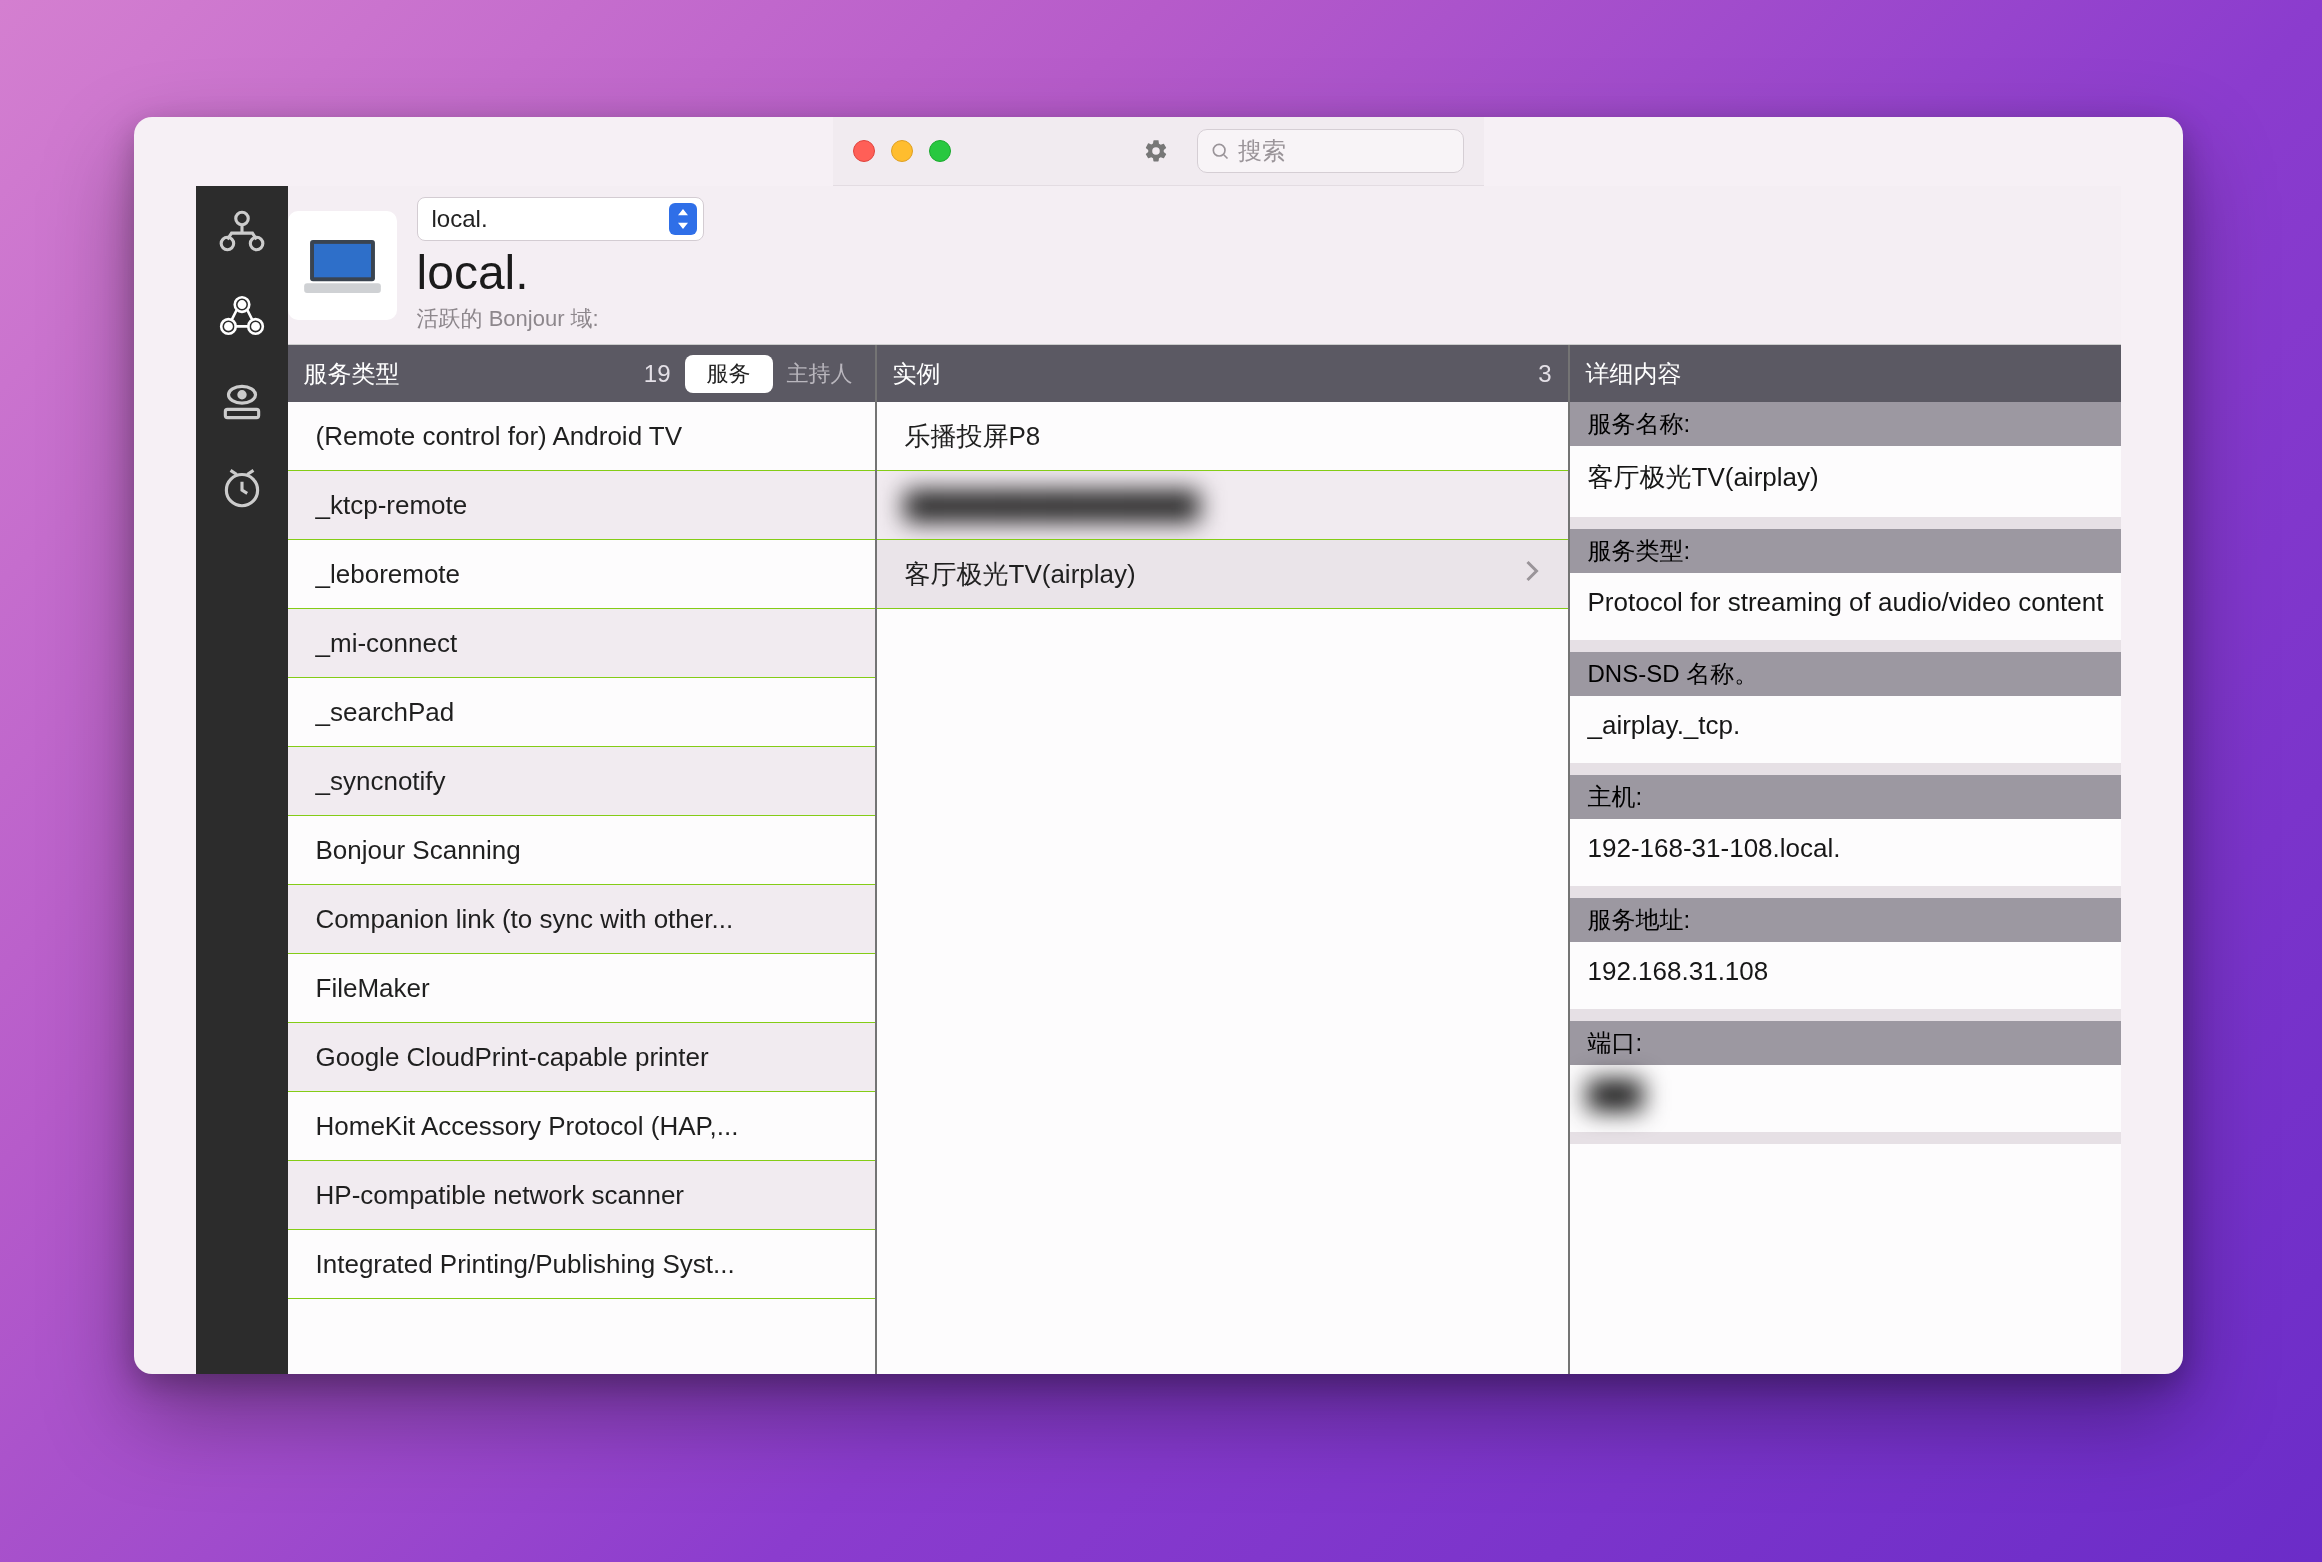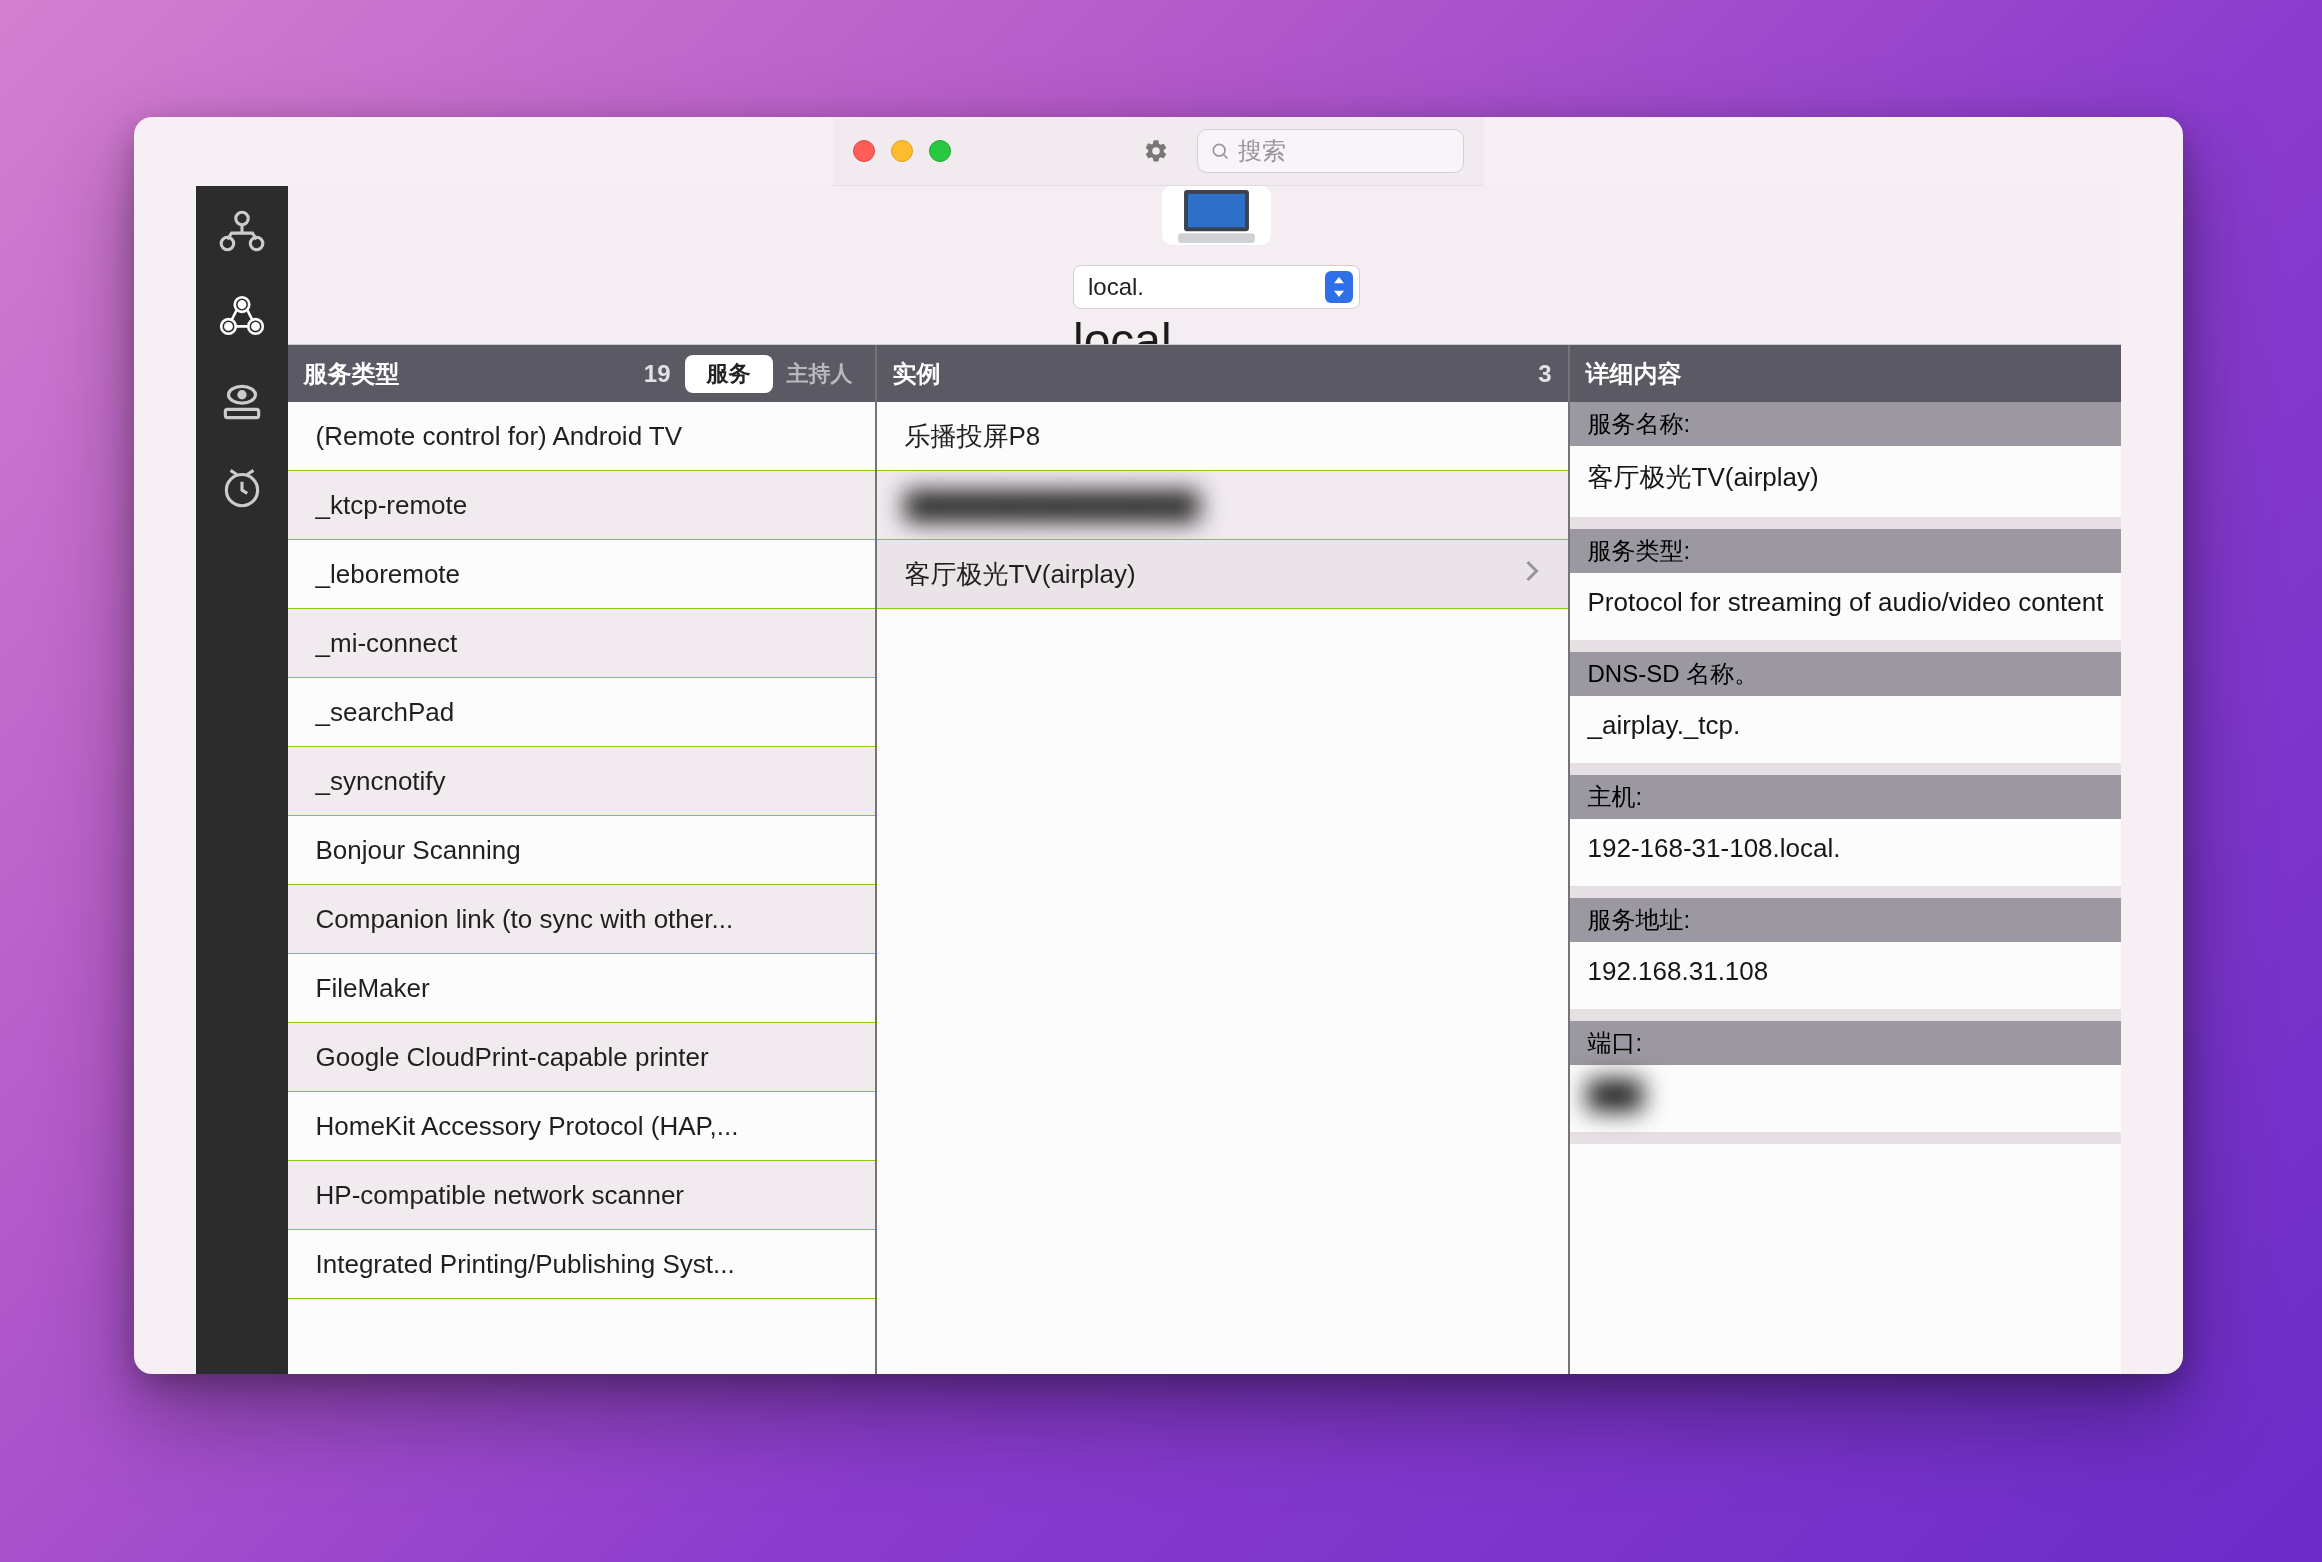--- a/index.html
+++ b/index.html
@@ -65,23 +65,22 @@
       gap:28px;
     }
     .sidebar-item { width:57px; height:57px; display:flex;align-items:center;justify-content:center; color:#ccc;}
     .sidebar-item.active { color:#fff; }
     .sidebar-item svg { width:50px; height:50px; }
     .mainarea { flex:1; display:flex; flex-direction:column; overflow:hidden;}
     .domain-bar {
       height: 158px;
       background:#f4eef3;
       display:flex; align-items:center;
-      padding-left:24px;
+      padding-left:0;
       gap: 20px;
-      flex-direction: column;
     }
     .domain-icon {
       width: 109px; height: 109px;
       background:#fff;
       border-radius:10px;
       display:flex;align-items:center;justify-content:center;
     }
     .domain-icon svg { width:77px; height:59px; }
     .domain-meta { display:flex; flex-direction:column; gap:4px;}
     .domain-select {
@@ -105,21 +104,21 @@
     .col { display:flex; flex-direction:column; overflow:hidden; }
     .col1 { width: 589px; border-right: 2px solid #747474;}
     .col2 { width: 693px; border-right: 2px solid #747474;}
     .col3 { flex:1; }
     .col-header {
       height: 57px;
       background:#5b5963;
       color:#fff;
       display:flex; align-items:center;
       padding:0 16px;
-      font-size:24px; font-weight:700;
+      font-size:24px; font-weight:400;
       gap:14px;
     }
     .col-header .count { margin-left:auto; color:#e4e0e7;}
     .segmented {
       display:flex; align-items:center; gap:8px;
       margin-left:auto;
     }
     .seg-count{color:#e4e0e7; margin-right:6px;}
     .seg-btn {
       padding:4px 22px; border-radius:8px; font-size:22px;

